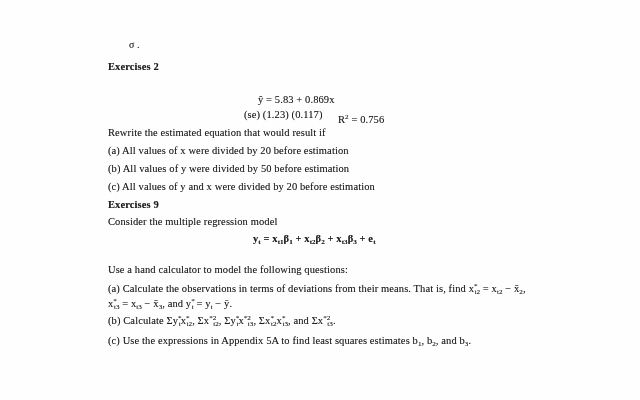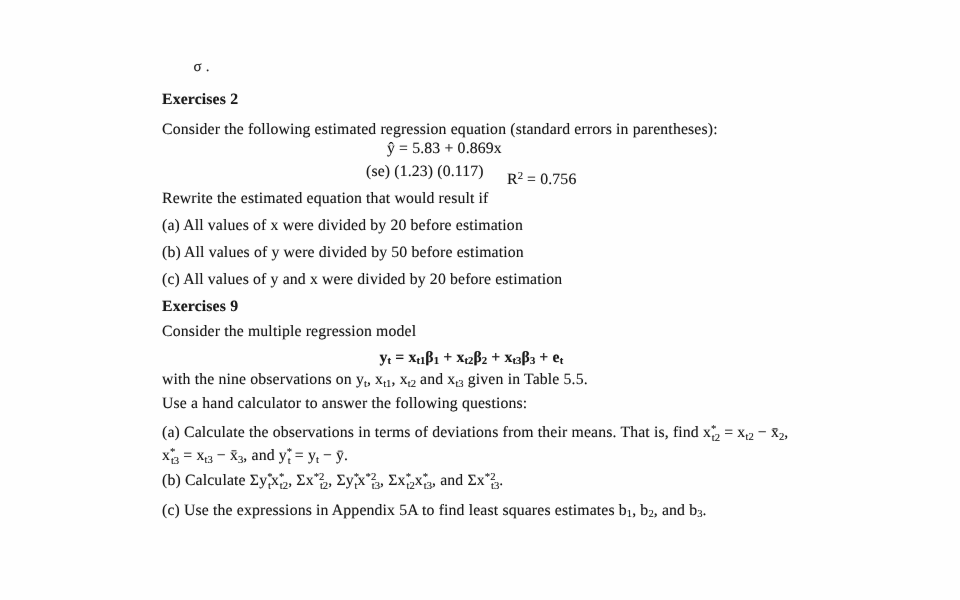--- a/index.html
+++ b/index.html
@@ -47,21 +47,20 @@
 </style>
 </head>
 <body>
 
 <div class="page">
 
   <div class="line" id="ln-sigma">σ .</div>
 
   <div class="line bold" id="ln-ex2-head">Exercises 2</div>
 
-  <div class="line" id="ln-ex2-intro">Consider the following estimated regression equation (standard errors in parentheses):</div>
 
   <div class="line" id="ln-eq1">ŷ = 5.83 + 0.869x</div>
 
   <div class="line" id="ln-eq2">(se)  (1.23) (0.117)</div>
 
   <div class="line" id="ln-r2">R<sup>2</sup> = 0.756</div>
 
   <div class="line" id="ln-rewrite">Rewrite the estimated equation that would result if</div>
 
   <div class="line" id="ln-ex2-a">(a) All values of x were divided by 20 before estimation</div>
@@ -69,23 +68,22 @@
   <div class="line" id="ln-ex2-b">(b) All values of y were divided by 50 before estimation</div>
 
   <div class="line" id="ln-ex2-c">(c) All values of y and x were divided by 20 before estimation</div>
 
   <div class="line bold" id="ln-ex3-head">Exercises 9</div>
 
   <div class="line" id="ln-ex3-intro">Consider the multiple regression model</div>
 
   <div class="line" id="ln-model">y<sub>t</sub> = x<sub>t1</sub>β<sub>1</sub> + x<sub>t2</sub>β<sub>2</sub> + x<sub>t3</sub>β<sub>3</sub> + e<sub>t</sub></div>
 
-  <div class="line" id="ln-obs">with the nine observations on  y<sub>t</sub>,  x<sub>t1</sub>,  x<sub>t2</sub>  and  x<sub>t3</sub>  given in Table 5.5.</div>
 
-  <div class="line" id="ln-calc">Use a hand calculator to answer the following questions:</div>
+  <div class="line" id="ln-calc">Use a hand calculator to model the following questions:</div>
 
   <div class="line" id="ln-ex3-a1">(a) Calculate the observations in terms of deviations from their means. That is, find  x<sup>*</sup><sub>t2</sub> = x<sub>t2</sub> − x̄<sub>2</sub>,</div>
 
   <div class="line" id="ln-ex3-a2">x<sup>*</sup><sub>t3</sub> = x<sub>t3</sub> − x̄<sub>3</sub>,  and  y<sup>*</sup><sub>t</sub> = y<sub>t</sub> − ȳ.</div>
 
   <div class="line" id="ln-ex3-b">(b) Calculate  Σy<sup>*</sup><sub>t</sub>x<sup>*</sup><sub>t2</sub>,  Σx<sup>*2</sup><sub>t2</sub>,  Σy<sup>*</sup><sub>t</sub>x<sup>*2</sup><sub>t3</sub>,  Σx<sup>*</sup><sub>t2</sub>x<sup>*</sup><sub>t3</sub>,  and  Σx<sup>*2</sup><sub>t3</sub>.</div>
 
   <div class="line" id="ln-ex3-c">(c) Use the expressions in Appendix 5A to find least squares estimates  b<sub>1</sub>,  b<sub>2</sub>,  and  b<sub>3</sub>.</div>
 
 </div>

